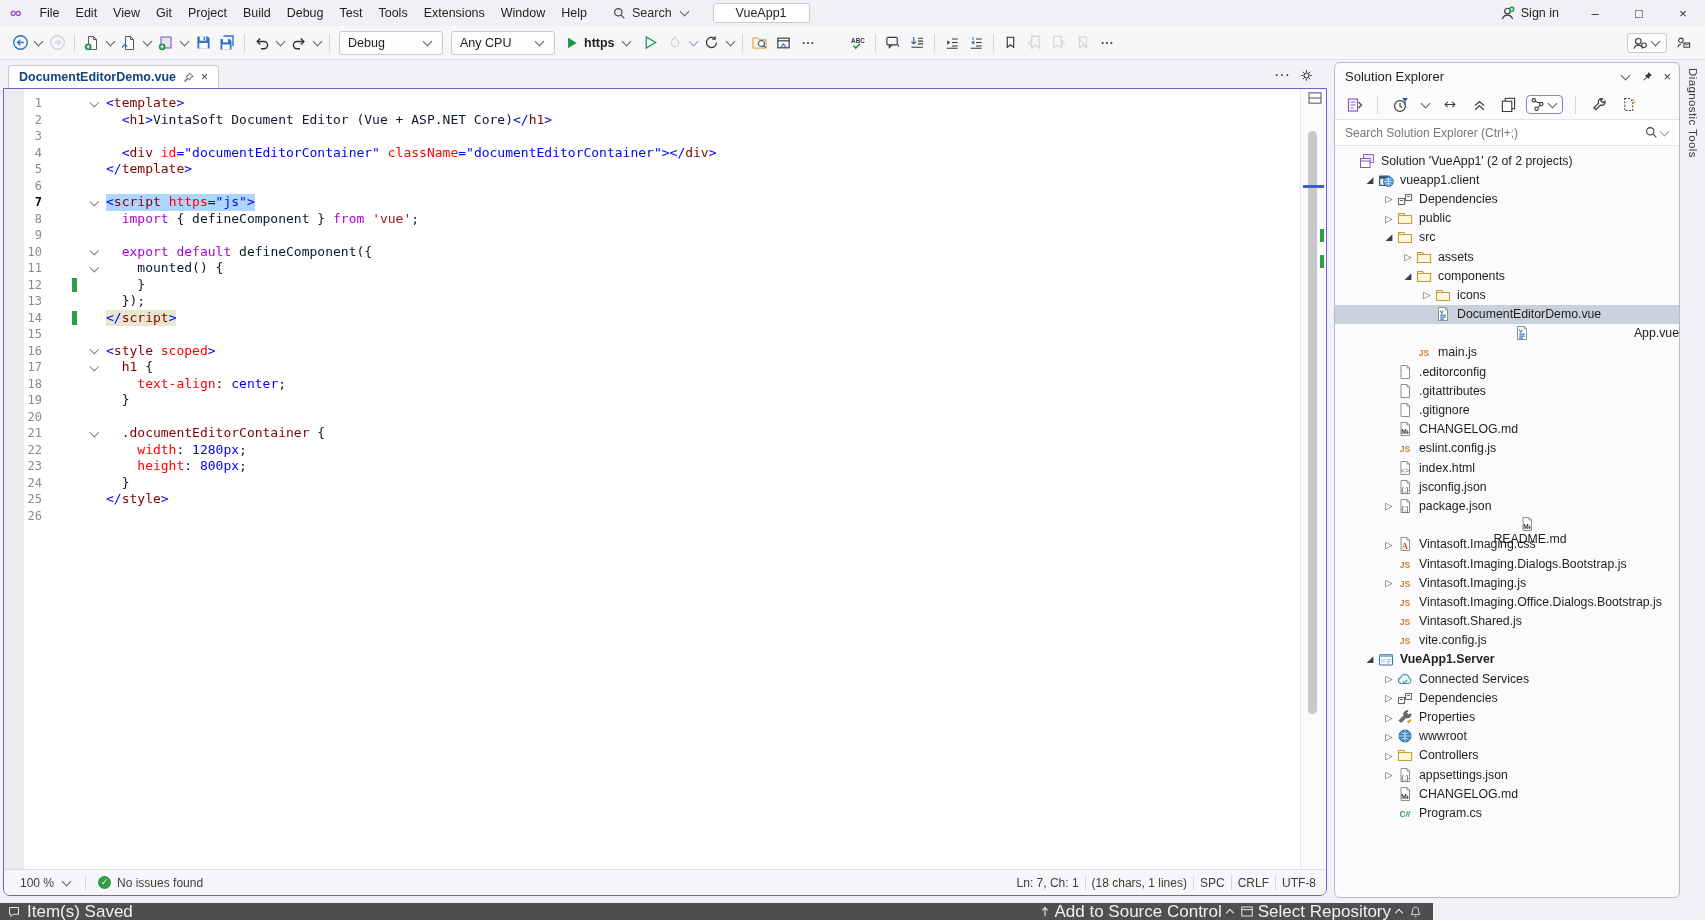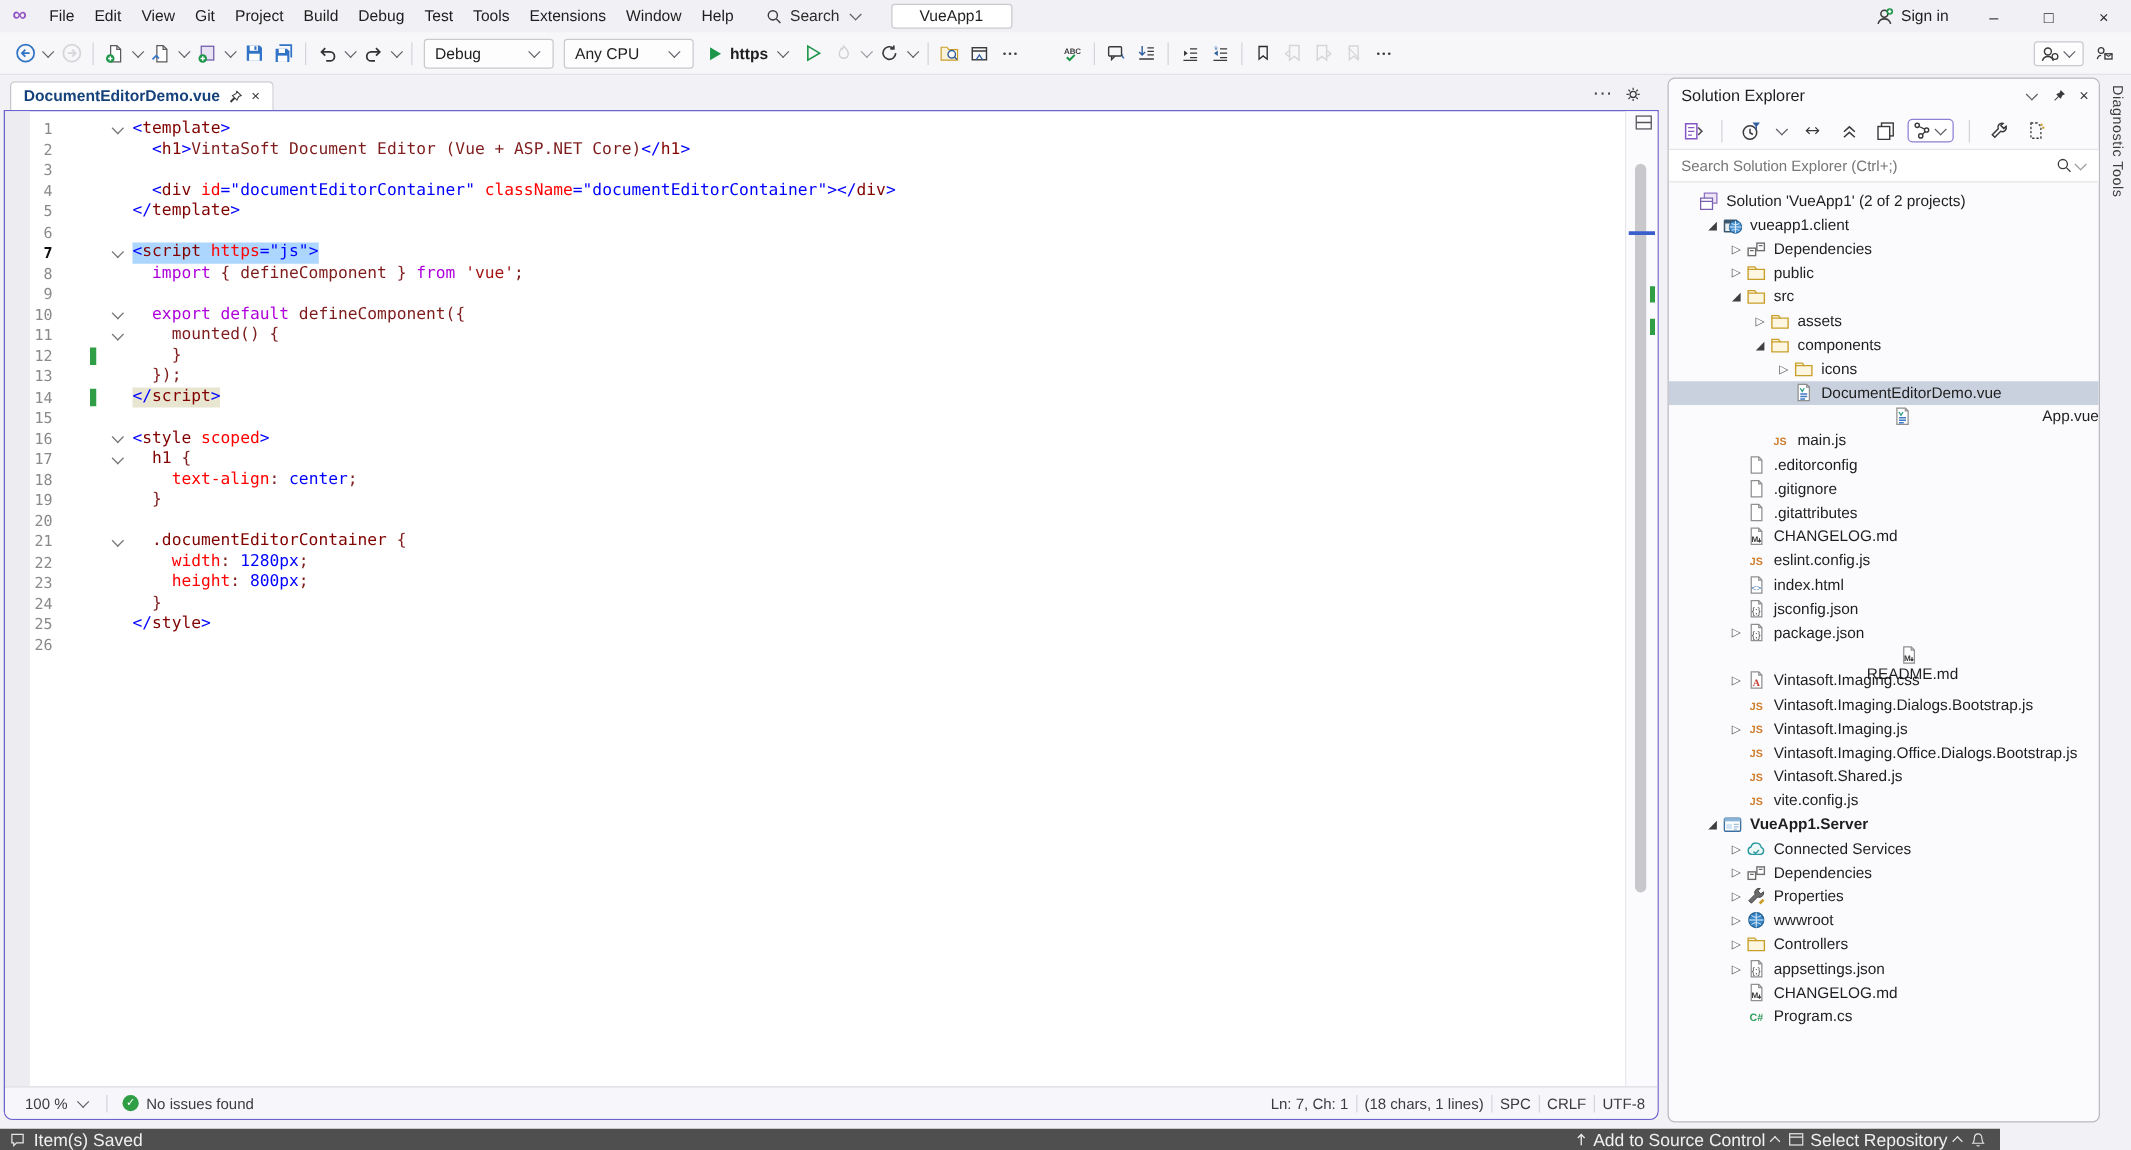--- a/index.html
+++ b/index.html
@@ -48,21 +48,21 @@
   .lnum.cur{color:#0d0d0d;font-weight:bold;}
   .chgcol{width:24px;flex:none;position:relative;}
   .chgcol.chg::before{content:"";position:absolute;left:14px;top:1px;bottom:1px;width:5px;background:#2f9e44;}
   .foldcol{width:24px;flex:none;display:flex;align-items:center;justify-content:center;}
   .fchev{width:5.5px;height:5.5px;border-right:1.4px solid #767676;border-bottom:1.4px solid #767676;
          transform:rotate(45deg);margin-bottom:3px;}
   .ctext{flex:1;}
   .ctext.sel{background:#add6ff;align-self:flex-start;flex:none;}
   .ctext.hl{background:#e8e5d1;flex:none;}
   .c-p{color:#0000ff}.c-t{color:#800000}.c-a{color:#ff0000}.c-s{color:#0000ff}.c-k{color:#af00db}
-  .c-q{color:#a31515}.c-x{color:#7f1d1d}.c-c{color:#800000}.c-r{color:#ff0000}.c-v{color:#0000ff}
+  .c-q{color:#a31515}.c-x{color:#0f172a}.c-c{color:#800000}.c-r{color:#ff0000}.c-v{color:#0000ff}
   
   .sbcol{position:absolute;right:0;top:0;bottom:26px;width:25px;border-left:1px solid #e8e8ec;background:#fbfbfd;}
   .splitbtn{position:absolute;right:4px;top:3px;}
   .sbthumb{position:absolute;left:7px;width:9px;top:42px;height:583px;background:#c7c7cc;border-radius:5px;}
   .sbcursor{position:absolute;left:2px;right:2px;top:96px;height:2.5px;background:#3a5fcd;}
   .sbmark{position:absolute;right:2px;width:4px;height:13px;background:#2f9e44;}
   
   .statusbar{position:absolute;left:0;right:0;bottom:0;height:26px;background:#f7f7fb;border-top:1px solid #dcdce2;
              display:flex;align-items:center;font-size:12px;color:#3c3c3c;padding:0 10px;box-sizing:border-box;}
   .sb-item{display:flex;align-items:center;gap:6px;padding:0 6px;}
@@ -87,22 +87,22 @@
   .trow.tsel{background:#c9d0de;}
   .texp{width:16px;flex:none;text-align:center;color:#3f3f3f;}
   .texp.open{font-size:9px;}
   .texp.closed{font-size:9.5px;color:#555;}
   .tico{width:17px;flex:none;margin-right:5px;}
   .tlab.b{font-weight:bold;text-align:right;}
   
   .diagstrip{position:absolute;right:0;top:62px;width:24px;height:836px;display:flex;justify-content:center;}
   .diagstrip span{writing-mode:vertical-rl;font-size:11.5px;color:#3c3c3c;margin-top:6px;letter-spacing:.4px;}
   
-  .bottombar{position:absolute;left:0;bottom:0;width:1600px;height:17px;background:#4f4f4f;color:#f0f0f0;
-             display:flex;align-items:center;font-size:14px;padding:0 8px;box-sizing:border-box;gap:7px;}
+  .bottombar{position:absolute;left:0;bottom:0;width:1433px;height:17px;background:#4f4f4f;color:#f0f0f0;
+             display:flex;align-items:center;font-size:17px;padding:0 8px;box-sizing:border-box;gap:7px;}
   .bb-right{margin-left:auto;display:flex;align-items:center;gap:8px;margin-right:4px;}
   .bb-item{display:flex;align-items:center;gap:5px;}
   .wchev{width:5px;height:5px;display:inline-block;border-right:1.3px solid #e8e8e8;border-bottom:1.3px solid #e8e8e8;
          transform:rotate(-135deg);margin-top:3px;}
 </style>
 </head>
 <body>
 
 <div class="titlebar">
   <span class="vslogo">∞</span>
@@ -663,31 +663,31 @@
         <span class="tlab">.editorconfig</span>
       </div>
       <div class="trow" style="padding-left: 46px;">
         <span class="texp"></span>
         <span class="tico">
           <svg width="16" height="16" viewBox="0 0 16 16">
             <path d="M4 1.5h6l2.5 2.5v10.5H4z" fill="#fff" stroke="#8f8f8f"></path>
             <path d="M10 1.5V4h2.5" fill="none" stroke="#8f8f8f"></path>
           </svg>
         </span>
+        <span class="tlab">.gitattributes</span>
+      </div>
+      <div class="trow" style="padding-left: 46px;">
+        <span class="texp"></span>
+        <span class="tico">
+          <svg width="16" height="16" viewBox="0 0 16 16">
+            <path d="M4 1.5h6l2.5 2.5v10.5H4z" fill="#fff" stroke="#8f8f8f"></path>
+            <path d="M10 1.5V4h2.5" fill="none" stroke="#8f8f8f"></path>
+          </svg>
+        </span>
         <span class="tlab">.gitignore</span>
-      </div>
-      <div class="trow" style="padding-left: 46px;">
-        <span class="texp"></span>
-        <span class="tico">
-          <svg width="16" height="16" viewBox="0 0 16 16">
-            <path d="M4 1.5h6l2.5 2.5v10.5H4z" fill="#fff" stroke="#8f8f8f"></path>
-            <path d="M10 1.5V4h2.5" fill="none" stroke="#8f8f8f"></path>
-          </svg>
-        </span>
-        <span class="tlab">.gitattributes</span>
       </div>
       <div class="trow" style="padding-left: 46px;">
         <span class="texp"></span>
         <span class="tico">
           <svg width="16" height="16" viewBox="0 0 16 16">
             <path d="M4 1.5h6l2.5 2.5v10.5H4z" fill="#fff" stroke="#8f8f8f"></path>
             <path d="M10 1.5V4h2.5" fill="none" stroke="#8f8f8f"></path>
             <text x="7" y="12.5" font-size="6.5" font-weight="bold" fill="#3a3a3a" text-anchor="middle" font-family="Liberation Sans,sans-serif">M</text>
             <path d="M10.6 9.5v3M9.5 11.4l1.1 1.2 1.1-1.2" fill="none" stroke="#3a3a3a" stroke-width=".9"></path>
           </svg>

